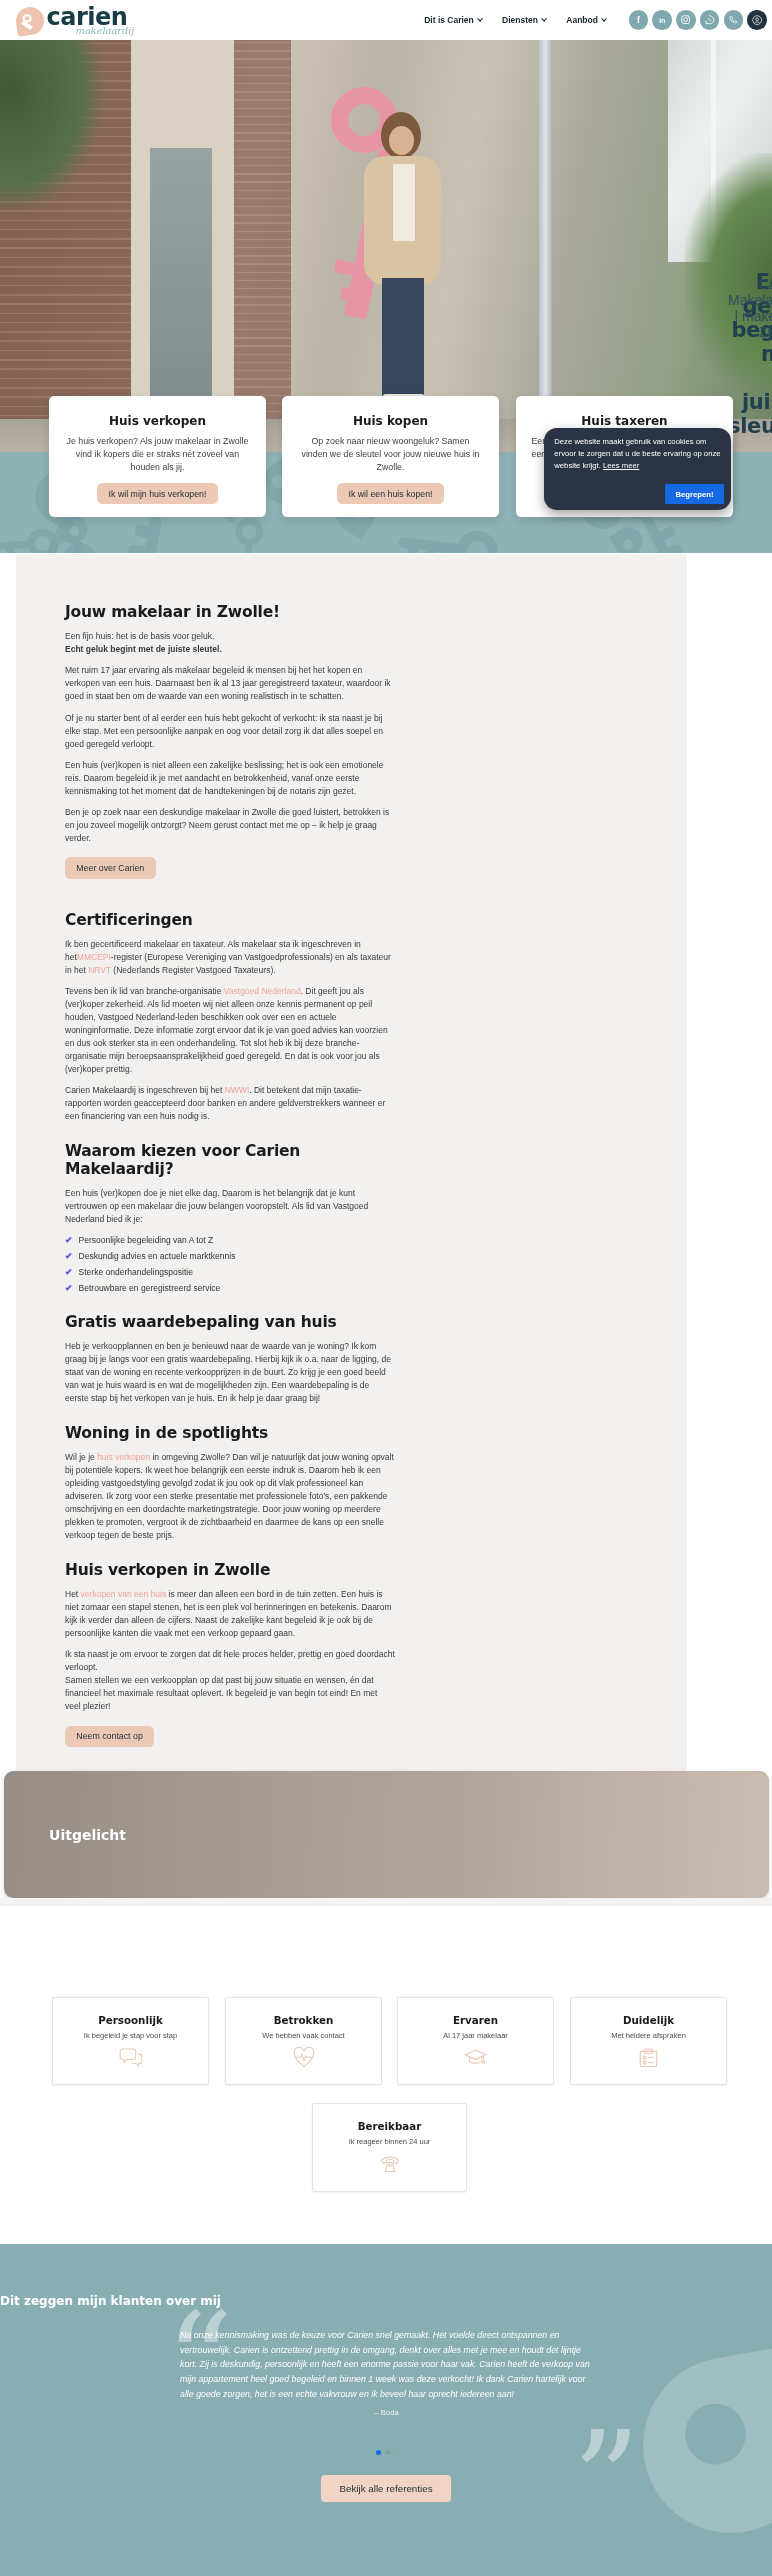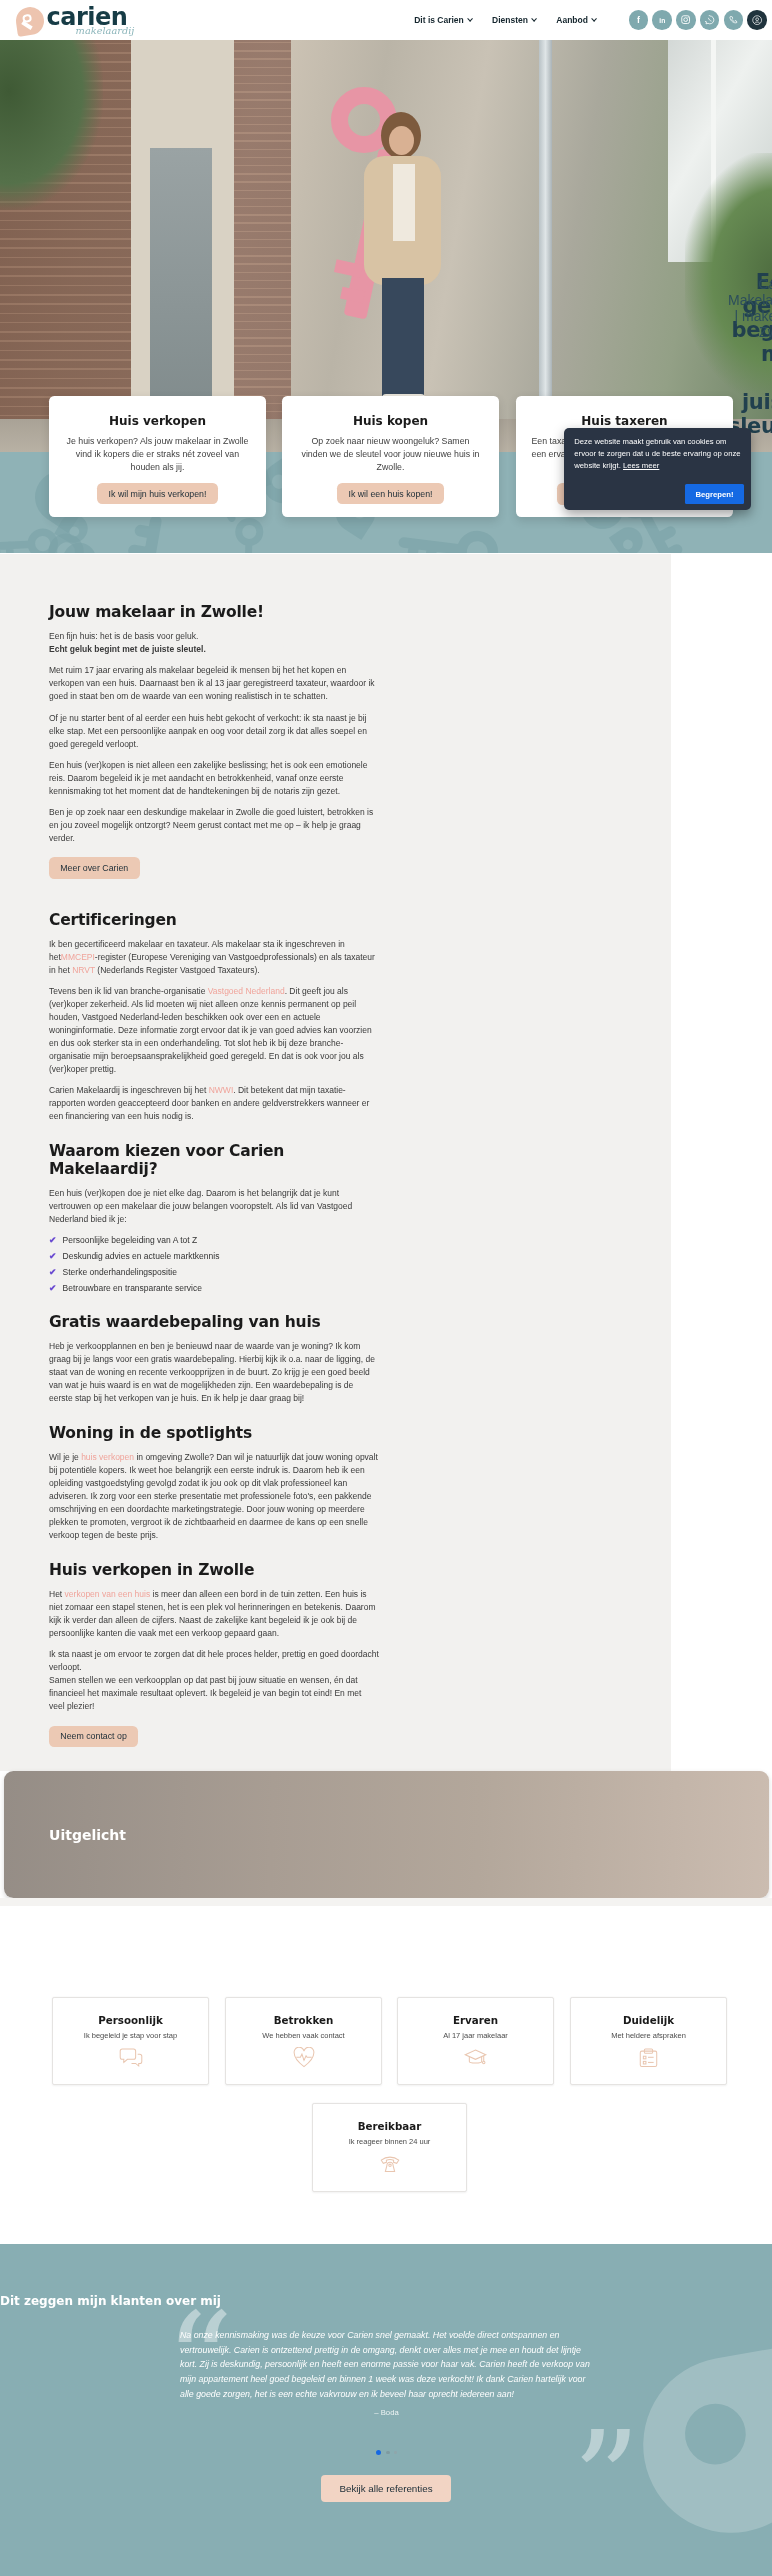--- a/index.html
+++ b/index.html
@@ -12,21 +12,21 @@
                justify-content:space-between;padding:0 6.2px 0 15.5px;}
   .logo{display:flex;align-items:flex-start;gap:3.1px;}
   .logo-badge{position:relative;width:28px;height:28px;margin-top:2.1px;background:#edc4af;
               border-radius:50% 50% 50% 3.1px;transform:rotate(-8deg);}
   .logo-badge .hole{position:absolute;left:7.2px;top:6.7px;width:8.8px;height:8.8px;border:2.6px solid #fff;border-radius:50%;}
   .logo-badge .stem{position:absolute;left:4.6px;top:15.5px;width:11.3px;height:3.6px;background:#fff;transform:rotate(40deg);}
   .logo-text{position:relative;line-height:1;}
   .logo-name{font-family:"DejaVu Sans",sans-serif;font-size:24px;font-weight:600;letter-spacing:-0.5px;color:#173c46;}
   .logo-tag{position:absolute;left:29px;top:20.6px;font-family:"DejaVu Serif",serif;font-style:italic;
             font-size:9.8px;color:#8cb6bb;white-space:nowrap;}
-  .hdr-right{display:flex;align-items:center;gap:26px;}
+  .hdr-right{display:flex;align-items:center;gap:16px;}
   .nav{display:flex;align-items:center;gap:20.6px;margin-right:7.2px;}
   .nav-item{display:flex;align-items:center;gap:4.1px;font-size:8.5px;font-weight:700;color:#15262e;cursor:pointer;}
   .chev{width:3.6px;height:3.6px;border-left:1px solid #15262e;border-bottom:1px solid #15262e;
         transform:rotate(-45deg);margin-top:-1.5px;}
   .socials{display:flex;align-items:center;gap:4.1px;}
   .soc{width:19.6px;height:19.6px;border-radius:50%;background:#7fa9ae;color:#fff;display:flex;
        align-items:center;justify-content:center;font-weight:700;font-size:8.8px;cursor:pointer;}
   .soc.dark{background:#20333d;}
   .soc svg{display:block;}
   
@@ -63,28 +63,28 @@
   
   .acard{position:absolute;top:396px;width:217px;height:121px;background:#fff;border-radius:5.2px;
          box-shadow:0 3.1px 9.3px rgba(0,0,0,.12);z-index:5;text-align:center;padding:17.5px 15.5px 0;}
   .acard h3{margin:0;font-family:"DejaVu Sans",sans-serif;font-size:12px;font-weight:800;color:#1b1b1b;}
   .acard p{margin:7.2px 0 0;font-size:8.8px;line-height:13px;color:#3f3f3f;}
   .acard .frag{text-align:left;width:67px;margin:7.2px 0 0;}
   .btn-pink{display:inline-block;background:#ecc9b4;color:#22313a;border:none;border-radius:5.2px;
             padding:5.7px 11.3px;font-size:8.8px;font-family:"Liberation Sans",sans-serif;cursor:pointer;}
   .acard .btn-pink{margin-top:9.3px;}
   
-  .cookie{position:absolute;left:564px;top:428px;width:187px;height:82px;background:#2a3444;
-          border-radius:5px;z-index:30;padding:8.2px 10.3px;color:#fff;box-shadow:0 4.1px 11.3px rgba(0,0,0,.35);}
+  .cookie{position:absolute;left:544px;top:428px;width:187px;height:82px;background:#2a3444;
+          border-radius:13px;z-index:30;padding:8.2px 10.3px;color:#fff;box-shadow:0 4.1px 11.3px rgba(0,0,0,.35);}
   .cookie .msg{font-size:7.7px;line-height:12px;}
   .cookie a{color:#fff;text-decoration:underline;cursor:pointer;}
   .cookie .ok{position:absolute;right:7.2px;bottom:6.2px;background:#1569e3;color:#fff;font-weight:700;
               font-size:7.7px;border:none;border-radius:1.5px;padding:5.2px 10.3px;cursor:pointer;}
   
-  .main-gray{position:absolute;top:554px;left:0;width:671px;height:1217px;background:#f2f1ef;}
+  .main-gray{position:absolute;top:554px;left:16px;width:671px;height:1217px;background:#f2f1ef;}
   .article{position:absolute;left:49px;top:49px;width:330px;}
   .article h2{margin:18.5px 0 9.3px;font-family:"DejaVu Sans",sans-serif;font-size:15.5px;font-weight:800;color:#1b1b1b;letter-spacing:-0.2px;}
   .article h2:first-child{margin-top:0;}
   .article p{margin:0 0 8.2px;font-size:8.5px;line-height:13px;color:#3a3a3a;}
   .article a{color:#f0a49b;text-decoration:none;cursor:pointer;}
   .article .btn-pink{margin:4.1px 0 13.4px;}
   ul.checks{list-style:none;margin:2.1px 0 9.3px;padding:0;}
   ul.checks li{display:flex;gap:6.2px;align-items:flex-start;font-size:8.5px;line-height:12.4px;color:#333;margin-bottom:3.6px;}
   ul.checks .tick{color:#6a4bd1;font-weight:700;font-size:8.8px;}
   
@@ -373,21 +373,21 @@
         <li>
             <span class="tick">✔</span>
             <span>Deskundig advies en actuele marktkennis</span>
           </li>
         <li>
             <span class="tick">✔</span>
             <span>Sterke onderhandelingspositie</span>
           </li>
         <li>
             <span class="tick">✔</span>
-            <span>Betrouwbare en transparante service</span>
+            <span>Betrouwbare en geregistreerd service</span>
           </li>
       </ul>
 
       <h2>Gratis waardebepaling van huis</h2>
       <p>Heb je verkoopplannen en ben je benieuwd naar de waarde van je woning? Ik kom graag bij je langs voor een gratis waardebepaling. Hierbij kijk ik o.a. naar de ligging, de staat van de woning en recente verkoopprijzen in de buurt. Zo krijg je een goed beeld van wat je huis waard is en wat de mogelijkheden zijn. Een waardebepaling is de eerste stap bij het verkopen van je huis. En ik help je daar graag bij!</p>
 
       <h2>Woning in de spotlights</h2>
       <p>
         <span>Wil je je </span><a>huis verkopen</a><span> in omgeving Zwolle? Dan wil je natuurlijk dat jouw woning opvalt bij potentiële kopers. Ik weet hoe belangrijk een eerste indruk is. Daarom heb ik een opleiding vastgoedstyling gevolgd zodat ik jou ook op dit vlak professioneel kan adviseren. Ik zorg voor een sterke presentatie met professionele foto's, een pakkende omschrijving en een doordachte marketingstrategie. Door jouw woning op meerdere plekken te promoten, vergroot ik de zichtbaarheid en daarmee de kans op een snelle verkoop tegen de beste prijs.</span>
       </p>

